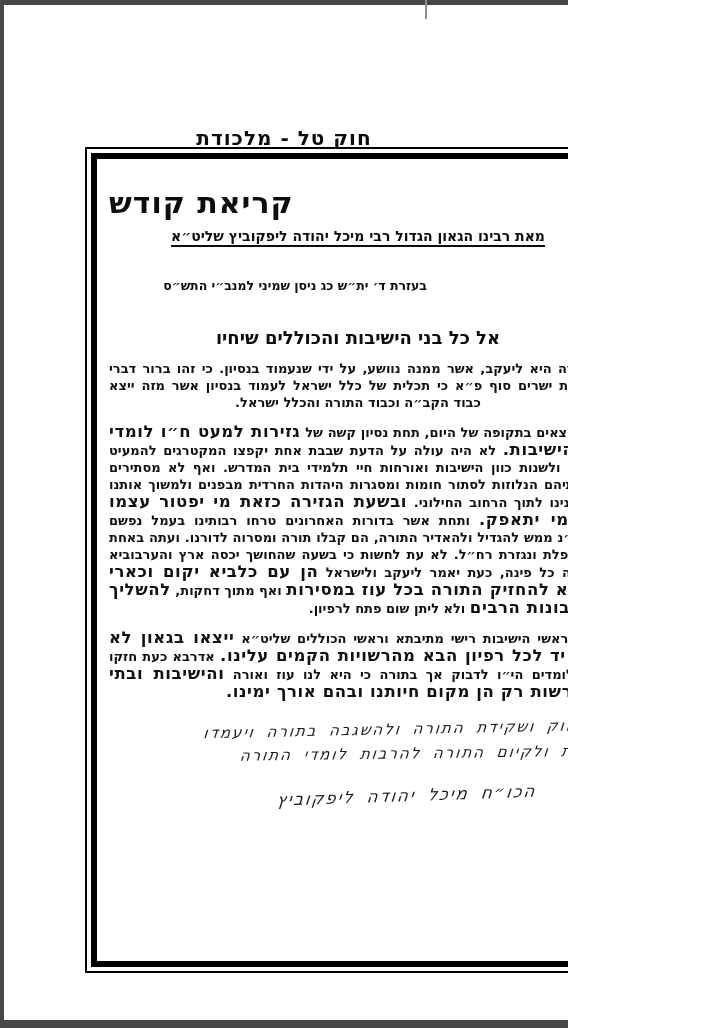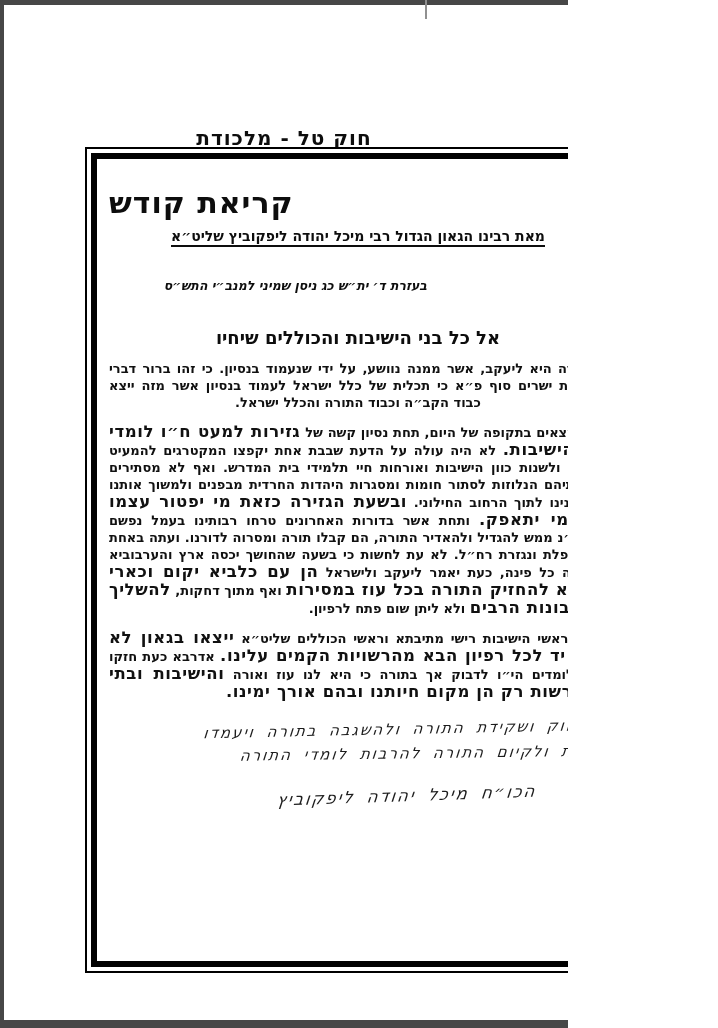--- a/index.html
+++ b/index.html
@@ -29,21 +29,21 @@
 
   .letter-title{text-align:left;font-size:30px;font-weight:bold;letter-spacing:1px;}
   .letter-subtitle{text-align:center;font-size:14px;font-weight:bold;margin-top:8px;
     text-decoration:underline;text-decoration-thickness:2px;text-underline-offset:4px;}
 
   .letterhead{margin-top:34px;margin-left:auto;margin-right:6px;width:205px;text-align:center;}
   .letterhead .lh-name{font-size:16.5px;font-weight:bold;white-space:nowrap;}
   .letterhead .lh-line2{font-size:13px;font-weight:bold;word-spacing:14px;margin-top:2px;}
   .letterhead .lh-line3{font-size:13px;font-weight:bold;word-spacing:6px;}
 
-  .date-line{margin-top:28px;padding-right:180px;font-size:12.5px;font-weight:bold;white-space:nowrap;font-style:italic;}
+  .date-line{margin-top:28px;padding-right:180px;font-size:12.5px;font-weight:bold;white-space:nowrap;}
 
   .salutation{text-align:center;font-size:18px;font-weight:bold;margin-top:34px;}
 
   .para{margin-top:12px;font-size:13px;font-weight:bold;line-height:17px;
     text-align:justify;color:#111;}
   .para.center-last{text-align-last:center;}
   .para .emph{font-size:16.5px;letter-spacing:0.6px;}
 
   
   .hand{font-style:italic;color:#1c1c1c;letter-spacing:2px;word-spacing:5px;}

